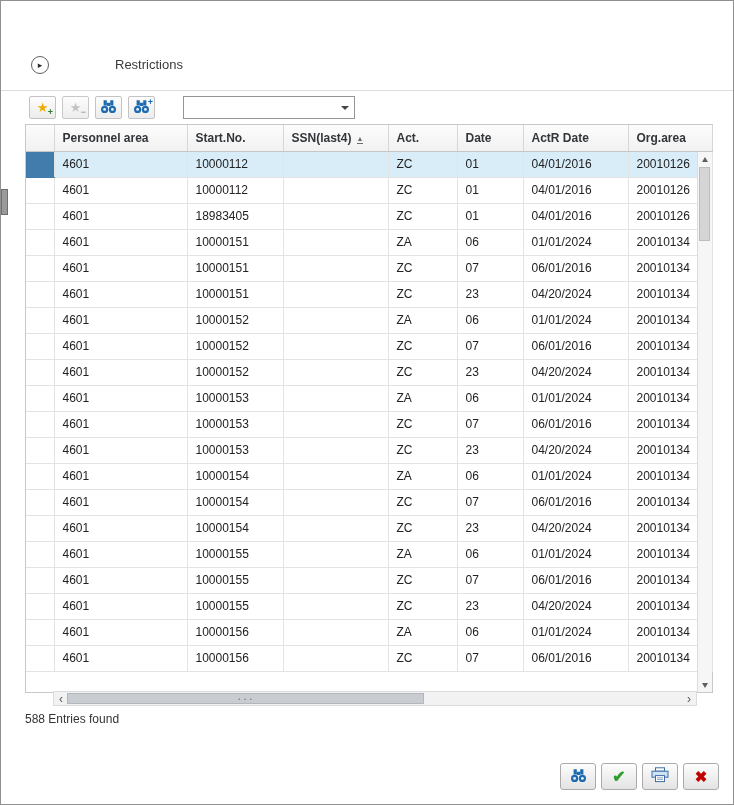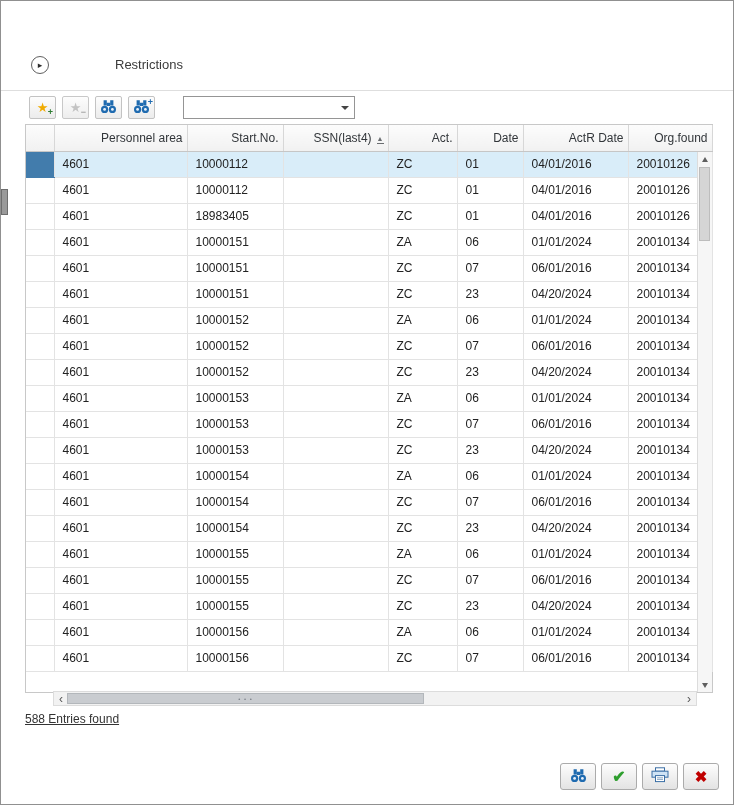--- a/index.html
+++ b/index.html
@@ -34,21 +34,21 @@
          display:flex;align-items:center;cursor:pointer;}
   .combo-value{flex:1;font-size:12px;padding-left:6px;color:#222;}
   .combo-arrow{width:18px;height:100%;display:flex;align-items:center;justify-content:center;}
   .combo-arrow i{width:0;height:0;border:4px solid transparent;border-top-color:#444;margin-top:4px;}
 
   
   .table-wrap{position:absolute;left:24px;top:123px;width:686px;height:567px;border:1px solid #c8c8c8;box-sizing:content-box;}
   table{border-collapse:collapse;table-layout:fixed;width:686px;}
   th,td{height:26px;padding:0 4px 0 8px;font-size:12px;text-align:left;overflow:hidden;white-space:nowrap;box-sizing:border-box;}
   th{background:linear-gradient(#fcfcfc,#f1f1f1);border-right:1px solid #d7d7d7;border-bottom:1px solid #c6c6c6;
-     font-weight:normal;color:#32363a;text-align:right;}
+     font-weight:bold;color:#32363a;}
   td{border-right:1px solid #e3e3e3;border-bottom:1px solid #e3e3e3;color:#222;background:#fff;}
   td.sel-cell,th.sel-cell{padding:0;}
   tr.selected td{background:#d9edf9;}
   tr.selected td.sel-cell{background:#427cac;border-bottom-color:#427cac;}
   .sort-ind{display:inline-block;margin-left:5px;font-size:7px;color:#6a6d70;border-bottom:1px solid #6a6d70;
             vertical-align:1px;line-height:7px;padding-bottom:1px;}
 
   
   .vscroll{position:absolute;right:0;top:27px;bottom:0;width:15px;background:#f6f6f6;border-left:1px solid #dcdcdc;box-sizing:border-box;}
   .v-arrow{position:absolute;left:0;width:14px;height:14px;display:flex;align-items:center;justify-content:center;cursor:pointer;}
@@ -62,21 +62,21 @@
   .hscroll{position:absolute;left:52px;top:690px;width:644px;height:15px;background:#f2f2f2;border:1px solid #dcdcdc;box-sizing:border-box;}
   .h-arrow{position:absolute;top:0;bottom:0;width:14px;display:flex;align-items:center;justify-content:center;
            font-size:12px;color:#555;cursor:pointer;line-height:1;}
   .h-arrow.left{left:0;}
   .h-arrow.right{right:0;}
   .h-thumb{position:absolute;left:13px;width:355px;top:1px;bottom:1px;background:#c9ccd0;border:1px solid #b3b7bb;
            display:flex;align-items:center;justify-content:center;cursor:grab;}
   .h-thumb::after{content:"• • •";font-size:6px;color:#7d838a;letter-spacing:1px;}
 
   
-  .status{position:absolute;left:24px;top:711px;font-size:12px;color:#333;text-decoration:underline;}
+  .status{position:absolute;left:24px;top:711px;font-size:12px;color:#333;}
   .footer{position:absolute;right:14px;top:762px;display:flex;gap:5px;}
   .ft-btn{width:36px;height:27px;border:1px solid #ababab;border-radius:3px;background:linear-gradient(#fdfdfd,#e3e3e3);
           display:flex;align-items:center;justify-content:center;cursor:pointer;padding:0;position:relative;}
   .check-glyph{color:#2e9e2e;font-size:16px;font-weight:bold;line-height:1;}
   .x-glyph{color:#c00000;font-size:15px;font-weight:bold;line-height:1;}
 
   .edge-fragment{position:absolute;left:0;top:188px;width:7px;height:26px;background:#9a9a9a;border:1px solid #6e6e6e;box-sizing:border-box;}
 </style>
 </head>
 <body>
@@ -143,21 +143,21 @@
       </colgroup>
       <thead>
           <tr>
             <th class="sel-cell"></th>
             <th>Personnel area</th>
             <th>Start.No.</th>
             <th>SSN(last4)<span class="sort-ind">▲</span></th>
             <th>Act.</th>
             <th>Date</th>
             <th>ActR Date</th>
-            <th>Org.found</th>
+            <th>Org.area</th>
           </tr>
         </thead>
       <tbody>
           <tr class="selected">
             <td class="sel-cell"></td>
             <td>4601</td>
             <td>10000112</td>
             <td></td>
             <td>ZC</td>
             <td>01</td>

